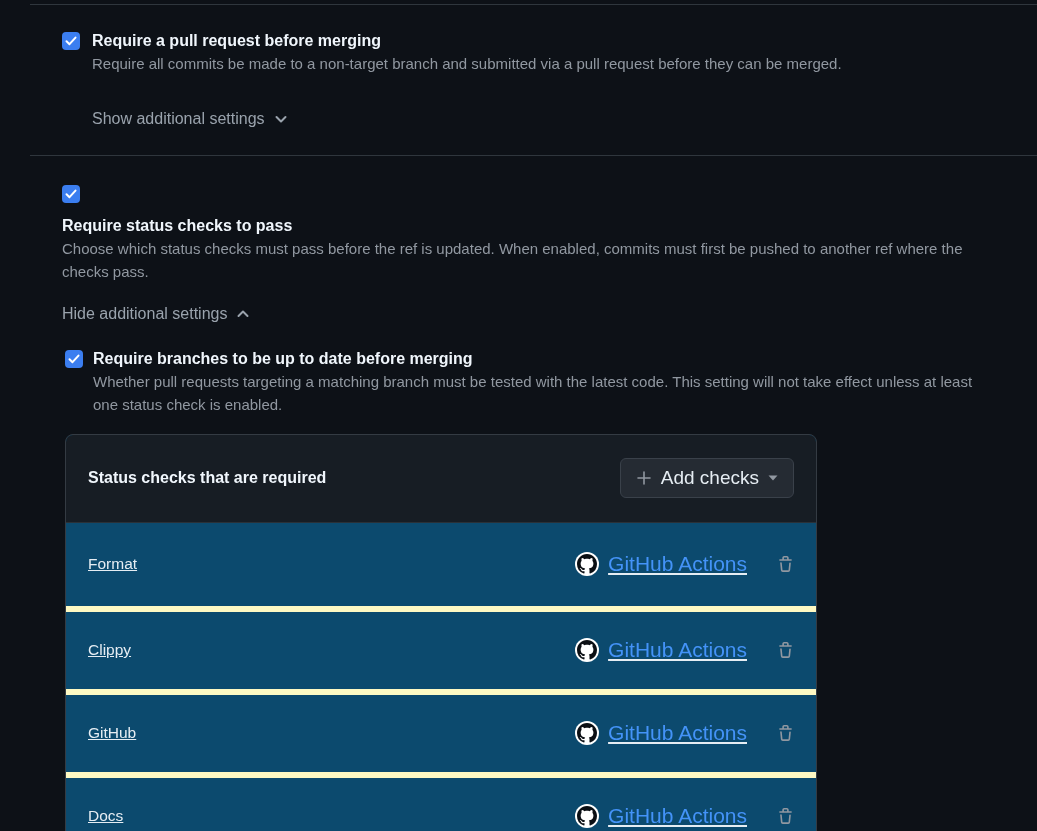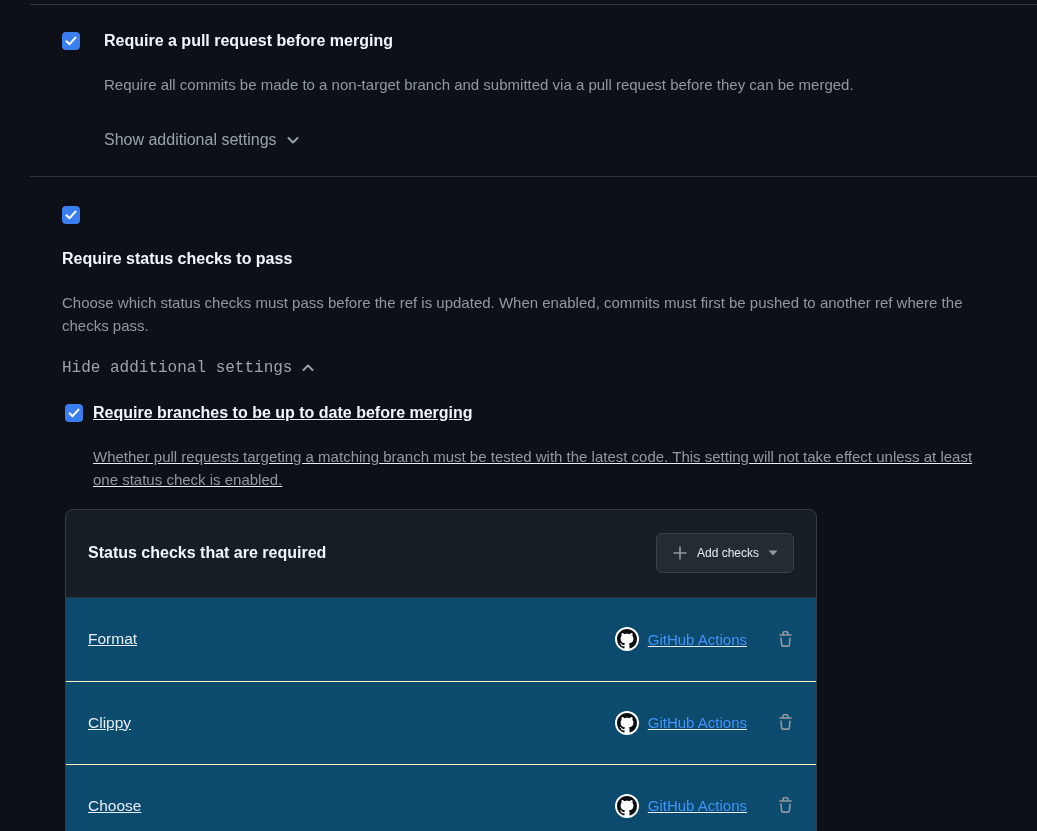--- a/index.html
+++ b/index.html
@@ -16,21 +16,21 @@
     background: #2f363d;
     margin-left: 30px;
   }
   .divider.top { margin-top: 4px; }
   .divider.mid { margin-top: 25px; }
 
   .rule {
     display: flex;
     align-items: flex-start;
     margin-left: 62px;
-    gap: 24px;
+    gap: 12px;
   }
   .rule.first { margin-top: 25px; }
   .rule.second { margin-top: 27px; flex-direction: column; }
 
   .checkbox {
     width: 18px; height: 18px;
     flex: 0 0 18px;
     background: #3b7ef0;
     border-radius: 4px;
     display: flex; align-items: center; justify-content: center;
@@ -41,45 +41,44 @@
   .rule-title {
     font-size: 16px;
     font-weight: 700;
     color: #f0f6fc;
     line-height: 22px;
   }
   .rule-desc {
     font-size: 15px;
     color: #9198a1;
     line-height: 23.5px;
-    margin-top: 21px;
+    margin-top: 0;
   }
   .desc-w1 { max-width: 935px; }
   .desc-w2 { max-width: 930px; }
   .desc-w3 { max-width: 880px; }
 
   .toggle-link {
     display: inline-flex;
     align-items: center;
     gap: 9px;
     font-size: 16px;
     color: #9aa3ad;
     line-height: 22px;
     cursor: pointer;
   }
   .toggle-link.show { margin-top: 32px; }
-  .toggle-link.hide { margin-top: 19px; font-family: Liberation Mono, monospace; }
+  .toggle-link.hide { margin-top: 19px; }
 
   .nested-rule {
     display: flex;
     align-items: flex-start;
     gap: 10px;
     margin-left: 3px;
     margin-top: 23px;
-    text-decoration: underline;
   }
 
   .checks-panel {
     margin-left: 3px;
     margin-top: 17px;
     width: 752px;
     border: 1px solid #343b43;
     border-radius: 8px;
     overflow: hidden;
     background: #0c4a6e;
@@ -101,51 +100,51 @@
   .add-checks-btn {
     display: inline-flex;
     align-items: center;
     gap: 9px;
     height: 40px;
     padding: 0 15px;
     background: #252b33;
     border: 1px solid #3a414a;
     border-radius: 6px;
     color: #e6edf3;
-    font-size: 12px;
+    font-size: 19px;
     font-family: "Liberation Sans", sans-serif;
     cursor: pointer;
   }
   .check-row {
     height: 83px;
     display: flex;
     align-items: center;
     justify-content: space-between;
     padding: 0 22px;
     text-decoration: underline;
   }
-  .check-row + .check-row { border-top: 1px solid #fef9c3; }
+  .check-row + .check-row { border-top: 6px solid #fef9c3; }
   .check-name {
     font-size: 15.5px;
     color: #e6edf3;
   }
   .row-right {
     display: flex;
     align-items: center;
   }
   .gh-avatar {
     width: 24px; height: 24px;
     background: #ffffff;
     border-radius: 50%;
     display: flex; align-items: center; justify-content: center;
     flex: 0 0 24px;
   }
   .gh-link {
     color: #4493f8;
-    font-size: 15px;
+    font-size: 21px;
     text-decoration: none;
     margin-left: 9px;
     cursor: pointer;
   }
   .trash-btn {
     margin-left: 30px;
     background: none;
     border: none;
     padding: 0;
     display: flex;
@@ -250,21 +249,21 @@
           <a class="gh-link">GitHub Actions</a>
           <button class="trash-btn">
             <svg width="17" height="17" viewBox="0 0 16 16">
                 <path fill="#9198a1" d="M11 1.75V3h2.25a.75.75 0 0 1 0 1.5H2.75a.75.75 0 0 1 0-1.5H5V1.75C5 .784 5.784 0 6.75 0h2.5C10.216 0 11 .784 11 1.75ZM4.496 6.675l.66 6.6a.25.25 0 0 0 .249.225h5.19a.25.25 0 0 0 .249-.225l.66-6.6a.75.75 0 0 1 1.492.149l-.66 6.6A1.748 1.748 0 0 1 10.595 15h-5.19a1.748 1.748 0 0 1-1.741-1.575l-.66-6.6a.75.75 0 1 1 1.492-.15ZM6.5 1.75V3h3V1.75a.25.25 0 0 0-.25-.25h-2.5a.25.25 0 0 0-.25.25Z"></path>
               </svg>
           </button>
         </span>
       </div>
 
       <div class="check-row">
-        <span class="check-name">Choose</span>
+        <span class="check-name">GitHub</span>
         <span class="row-right">
           <span class="gh-avatar">
             <svg width="20" height="20" viewBox="0 0 16 16">
                 <path fill="#0b0f14" d="M8 0c4.42 0 8 3.58 8 8a8.013 8.013 0 0 1-5.45 7.59c-.4.08-.55-.17-.55-.38 0-.27.01-1.13.01-2.2 0-.75-.25-1.23-.54-1.48 1.78-.2 3.65-.88 3.65-3.95 0-.88-.31-1.59-.82-2.15.08-.2.36-1.02-.08-2.12 0 0-.67-.22-2.2.82-.64-.18-1.32-.27-2-.27-.68 0-1.36.09-2 .27-1.53-1.03-2.2-.82-2.2-.82-.44 1.1-.16 1.92-.08 2.12-.51.56-.82 1.27-.82 2.15 0 3.06 1.86 3.75 3.64 3.95-.23.2-.44.55-.51 1.07-.46.21-1.61.55-2.33-.66-.15-.24-.6-.83-1.23-.82-.67.01-.27.38.01.53.34.19.73.9.82 1.13.16.45.68 1.31 2.69.94 0 .67.01 1.3.01 1.49 0 .21-.15.46-.55.38A7.995 7.995 0 0 1 0 8c0-4.42 3.58-8 8-8Z"></path>
               </svg>
           </span>
           <a class="gh-link">GitHub Actions</a>
           <button class="trash-btn">
             <svg width="17" height="17" viewBox="0 0 16 16">
                 <path fill="#9198a1" d="M11 1.75V3h2.25a.75.75 0 0 1 0 1.5H2.75a.75.75 0 0 1 0-1.5H5V1.75C5 .784 5.784 0 6.75 0h2.5C10.216 0 11 .784 11 1.75ZM4.496 6.675l.66 6.6a.25.25 0 0 0 .249.225h5.19a.25.25 0 0 0 .249-.225l.66-6.6a.75.75 0 0 1 1.492.149l-.66 6.6A1.748 1.748 0 0 1 10.595 15h-5.19a1.748 1.748 0 0 1-1.741-1.575l-.66-6.6a.75.75 0 1 1 1.492-.15ZM6.5 1.75V3h3V1.75a.25.25 0 0 0-.25-.25h-2.5a.25.25 0 0 0-.25.25Z"></path>

